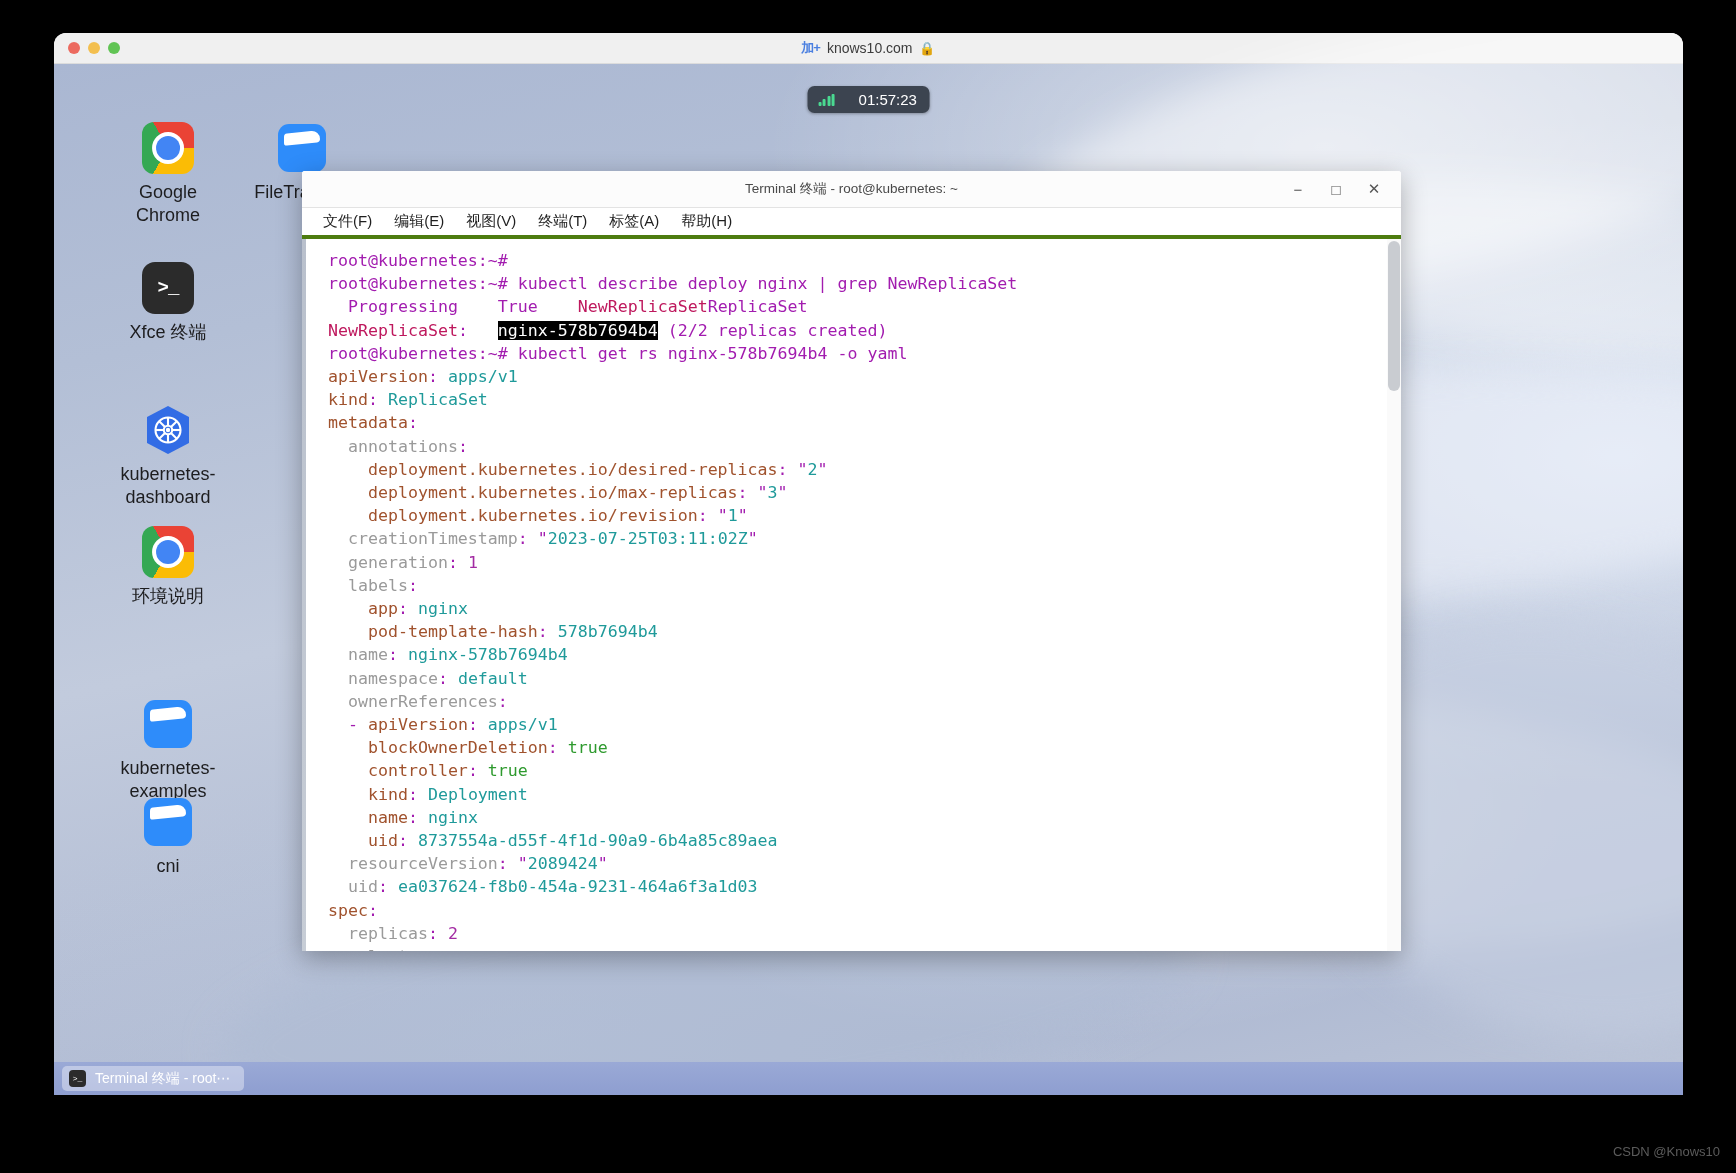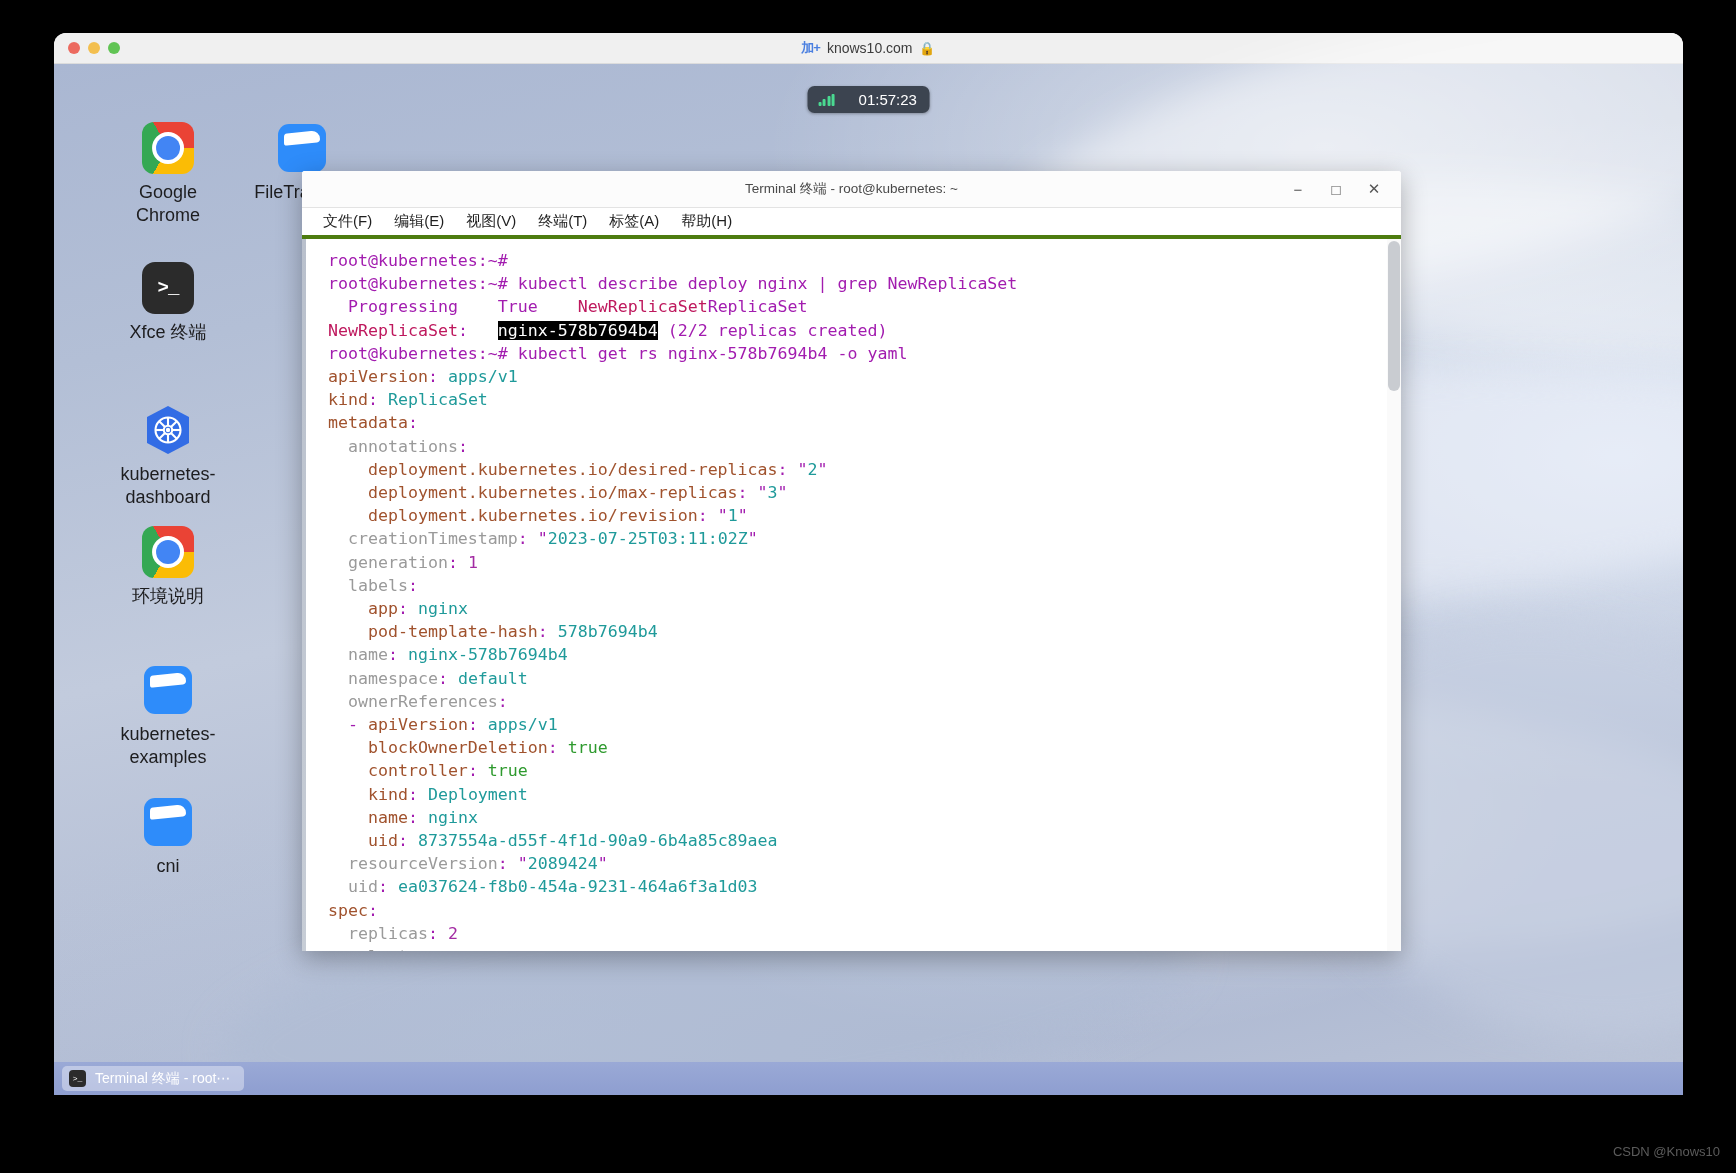--- a/index.html
+++ b/index.html
@@ -335,21 +335,21 @@
               </div>
             </div>
             <div class="icon-label">kubernetes-dashboard</div>
           </div>
           <div class="icon-cell" style="left: 38px; top: 440px;">
             <div class="icon-img">
               <div class="chrome" style="width:52px;height:52px"></div>
             </div>
             <div class="icon-label">环境说明</div>
           </div>
-          <div class="icon-cell" style="left: 38px; top: 578px;">
+          <div class="icon-cell" style="left: 38px; top: 612px;">
             <div class="icon-img">
               <div class="folder">
                 <i></i>
                 <b></b>
               </div>
             </div>
             <div class="icon-label">kubernetes-examples</div>
           </div>
           <div class="icon-cell" style="left: 38px; top: 710px;">
             <div class="icon-img">

